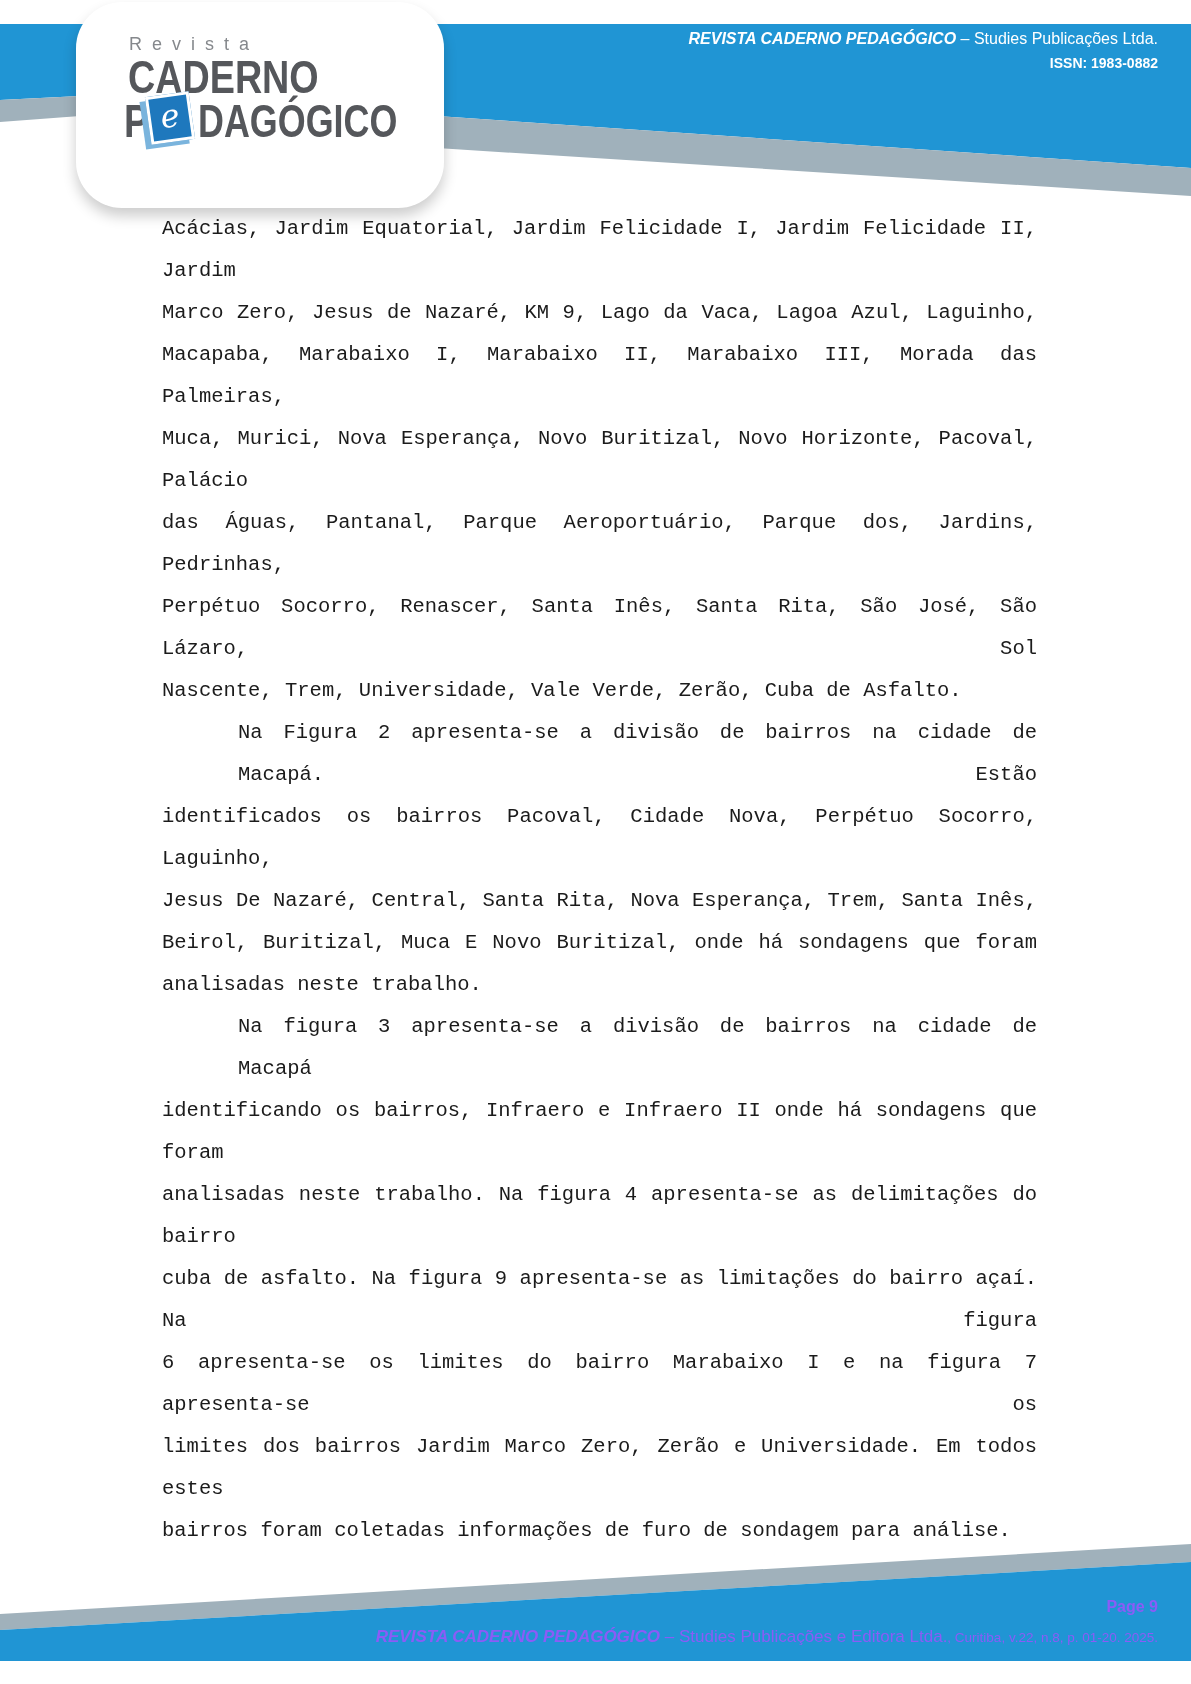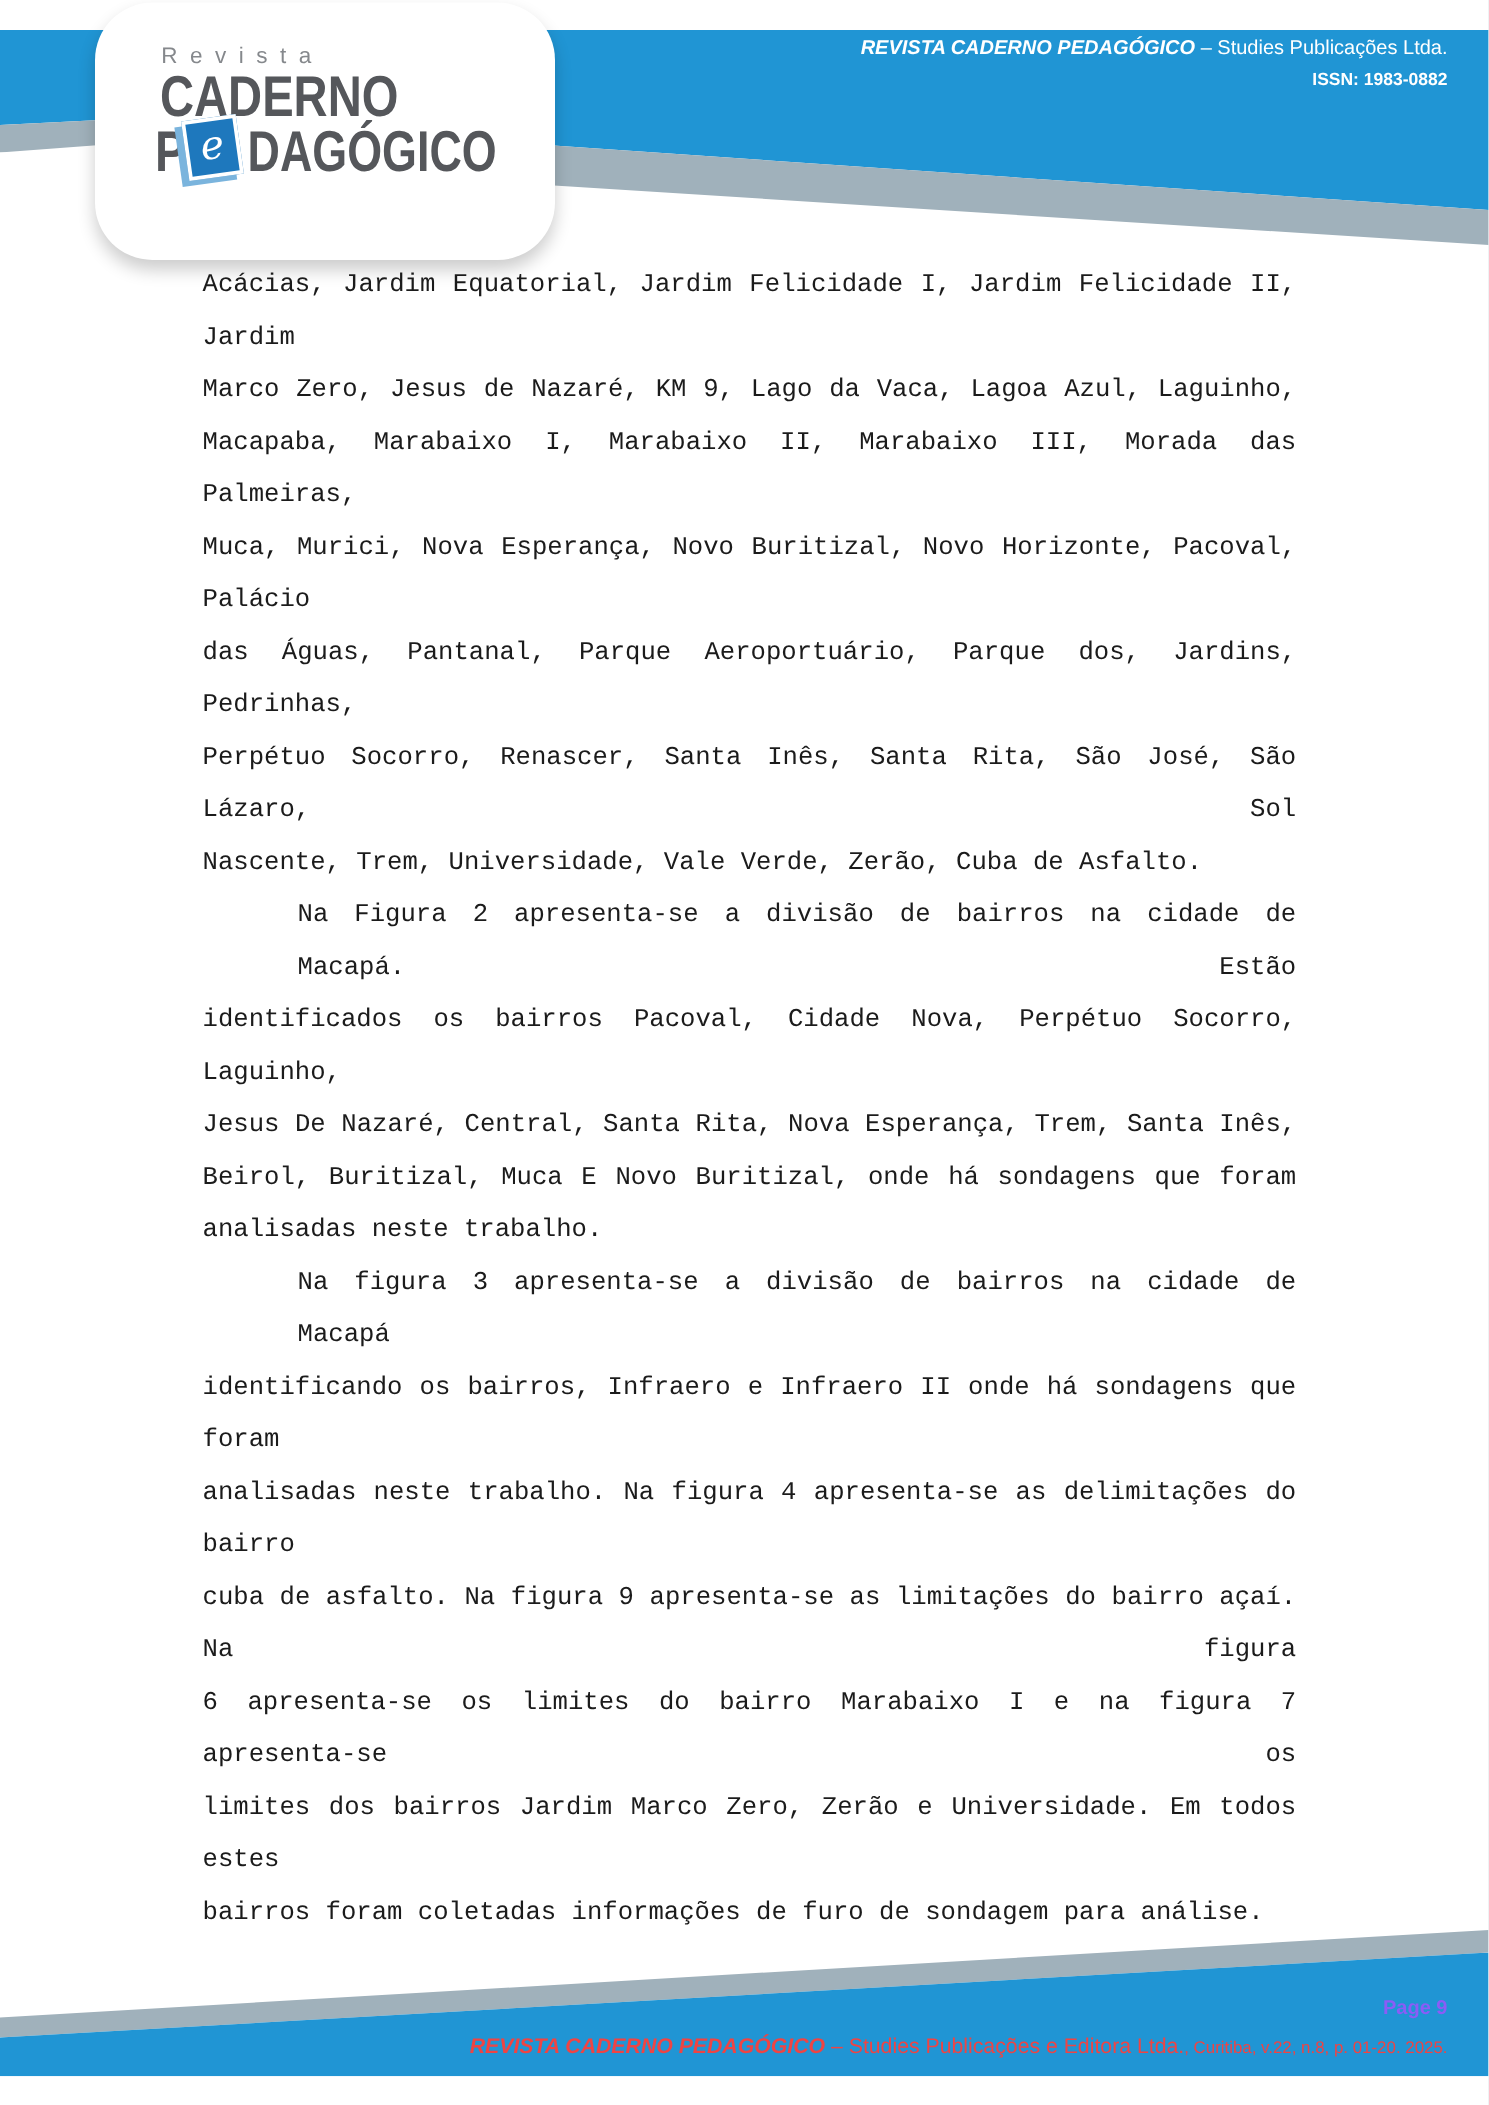--- a/index.html
+++ b/index.html
@@ -78,21 +78,21 @@
   }
   .ftr-blue{
     position:absolute; left:0; top:0; width:1191px; height:1684px;
     clip-path:polygon(0px 1630px,1191px 1562px,1191px 1661px,0px 1661px);
   }
   .ftr-page{
     position:absolute; right:33px; top:1598px; color:#8b5cf6;
     font-size:16px; font-weight:bold; z-index:3;
   }
   .ftr-line{
-    position:absolute; right:33px; top:1627px; color:#ef4444;
+    position:absolute; right:33px; top:1627px; color:#8b5cf6;
     font-size:17px; white-space:nowrap; z-index:3;
   }
   .ftr-line .bi{ font-weight:bold; font-style:italic; }
   .ftr-line .sm{ font-size:13.5px; }
 </style>
 </head>
 <body>
 
 <div class="page">
 

